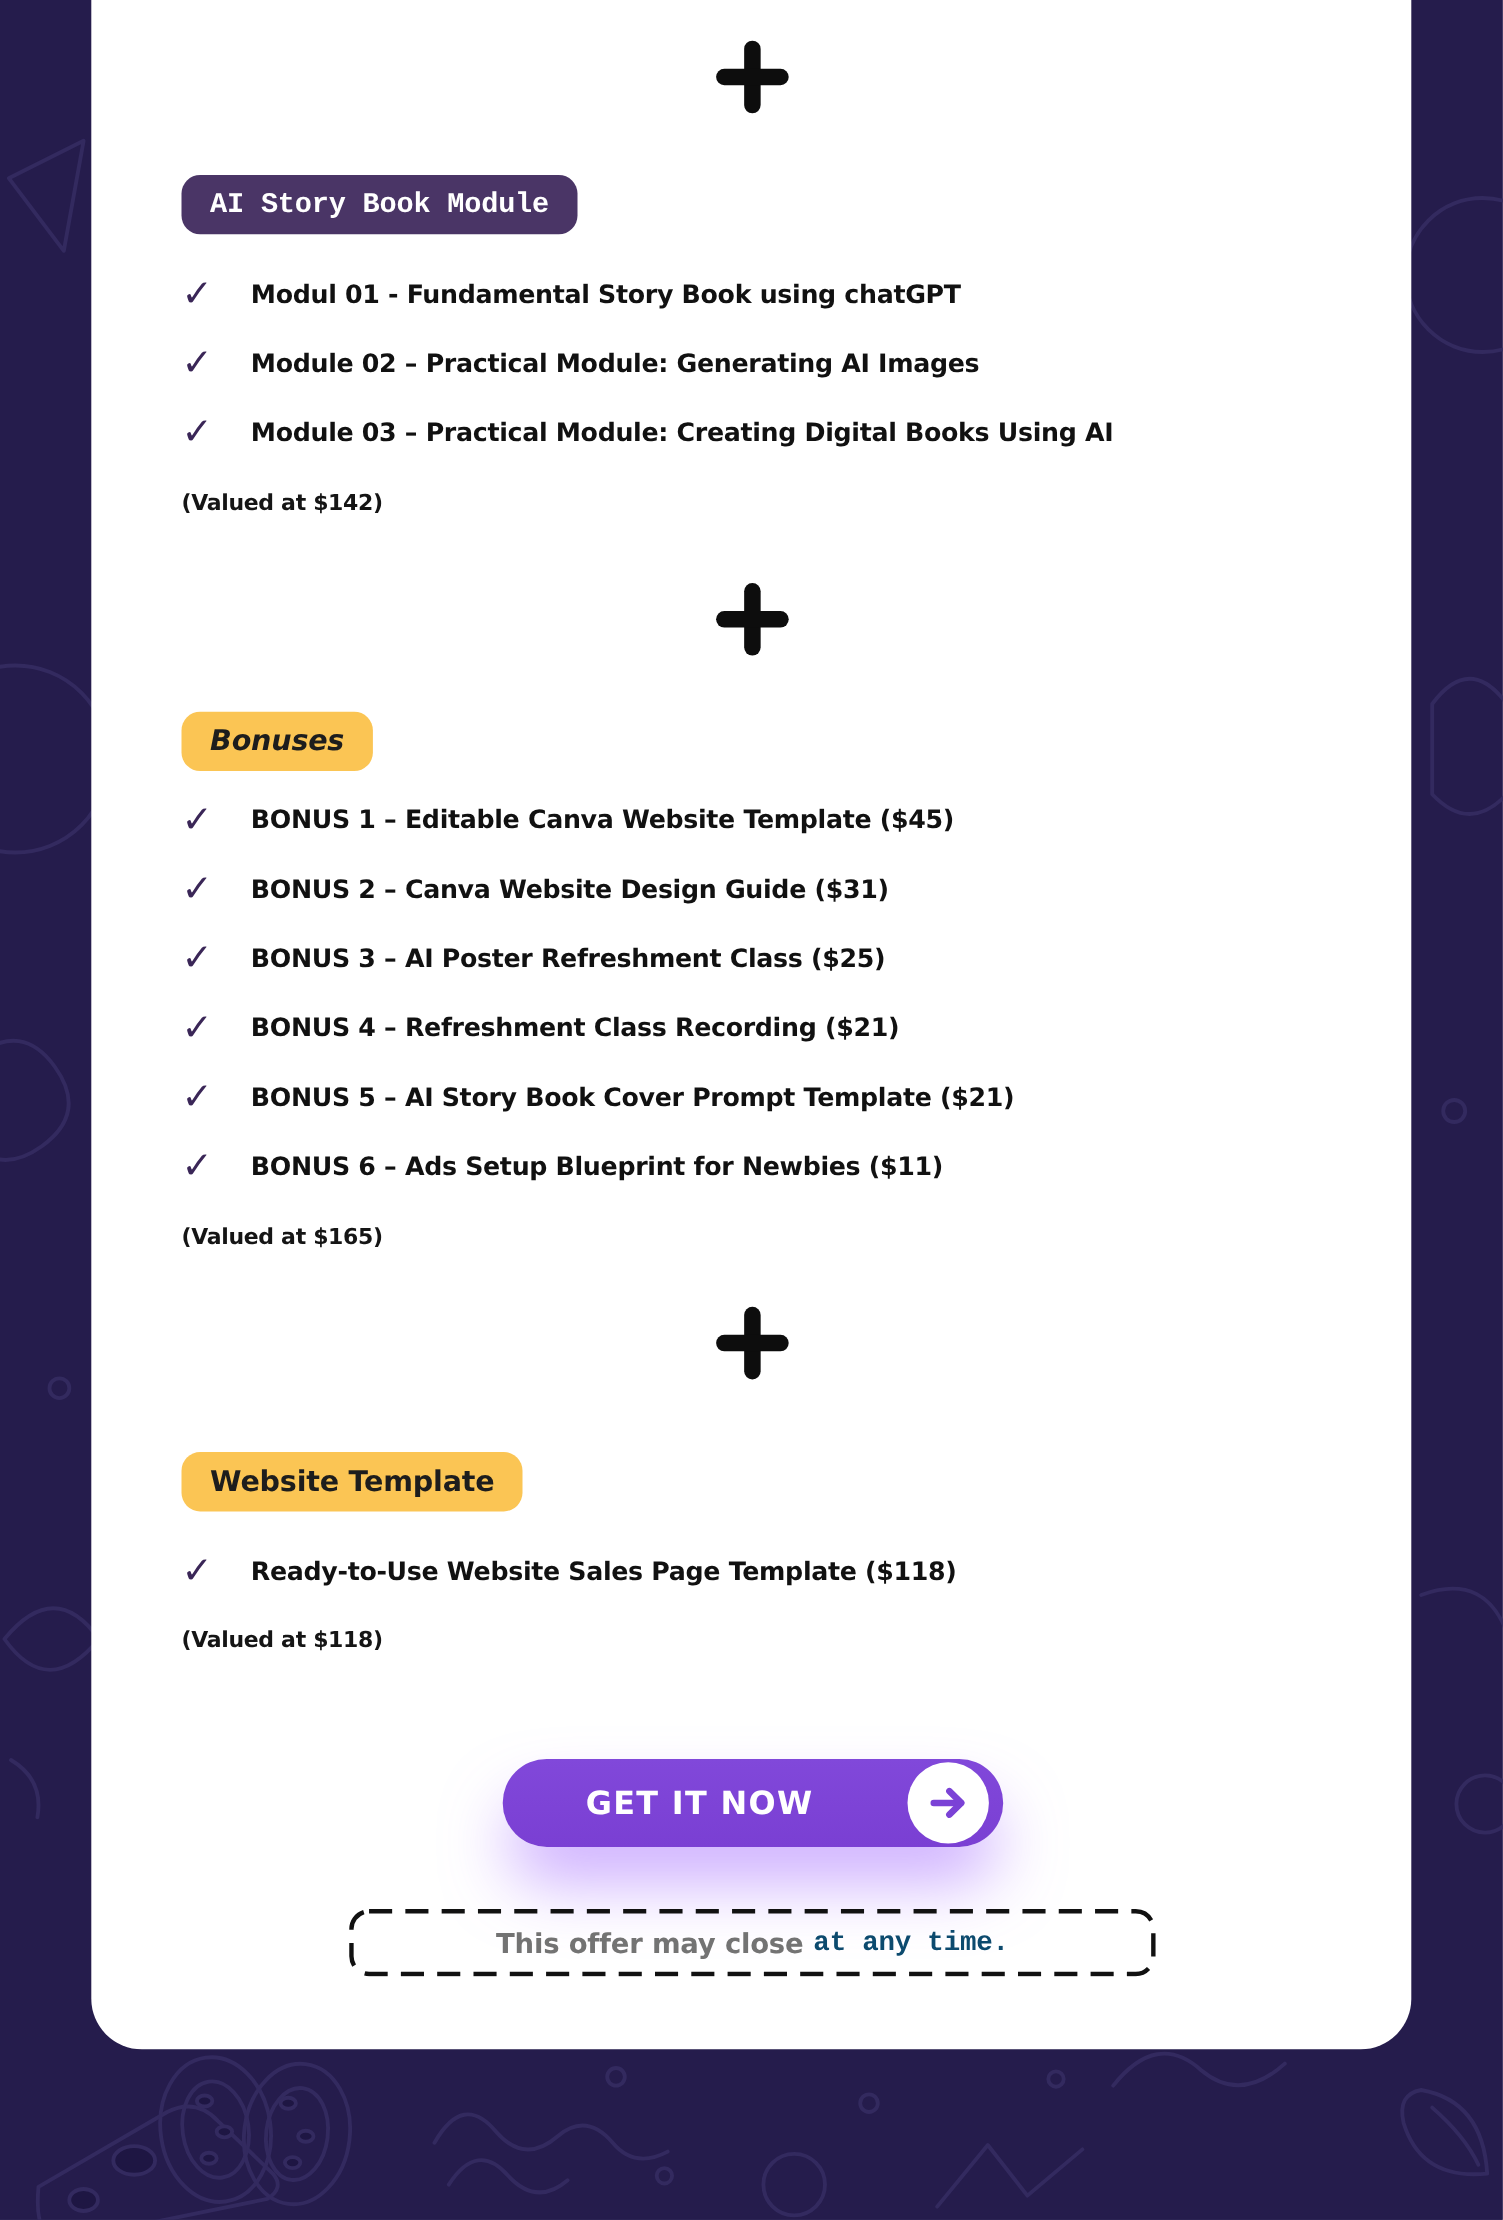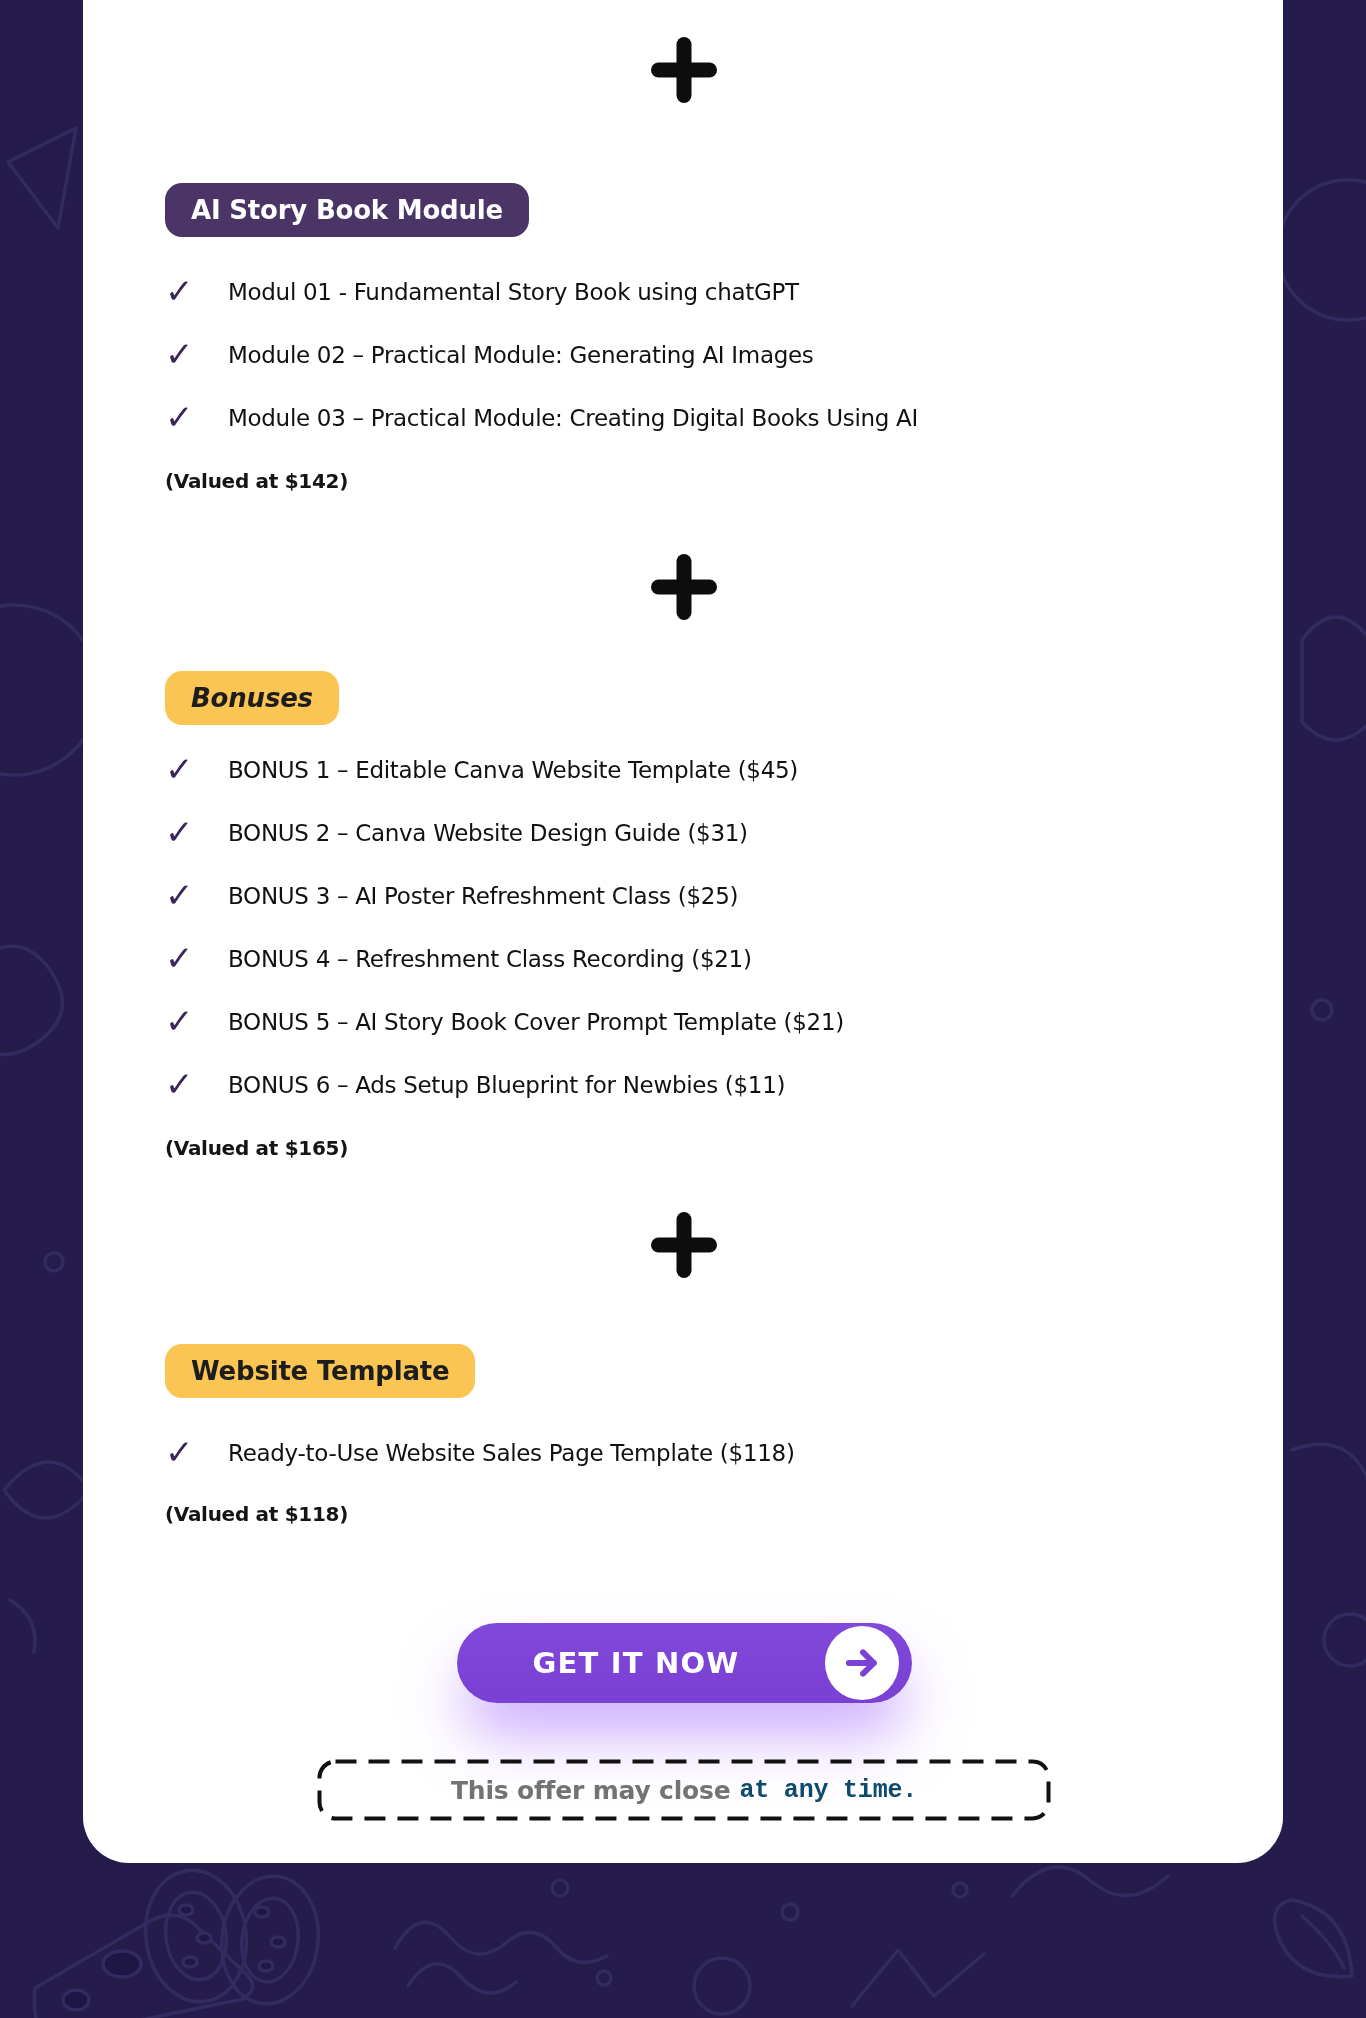--- a/index.html
+++ b/index.html
@@ -57,21 +57,21 @@
     border-radius: 17px;
     padding: 14px 26px;
     font-size: 26px;
     font-weight: bold;
     line-height: 26px;
     letter-spacing: -0.2px;
     flex: none;
   }
   .badge-purple { background: #4a3566; color: #ffffff; }
   .badge-yellow { background: #fbc554; color: #1d1d1d; }
-  .badge-1 { margin-top: 80px; }
+  .badge-1 { margin-top: 56px; font-family: Liberation Mono, monospace; }
   .badge-2 { margin-top: 51px; font-style: italic; }
   .badge-3 { margin-top: 66px; }
   
   .item {
     display: flex;
     align-items: flex-start;
     gap: 25px;
     height: 40px;
     flex: none;
   }
@@ -82,21 +82,21 @@
     width: 38px;
     font-size: 34px;
     line-height: 38px;
     font-weight: bold;
     color: #3a2657;
     flex: none;
   }
   .item-text {
     font-size: 23px;
     line-height: 40px;
-    font-weight: normal;
+    font-weight: bold;
     color: #111111;
     letter-spacing: -0.3px;
     white-space: nowrap;
   }
   .valued {
     margin-top: 23px;
     height: 40px;
     line-height: 40px;
     font-size: 20px;
     font-weight: bold;

